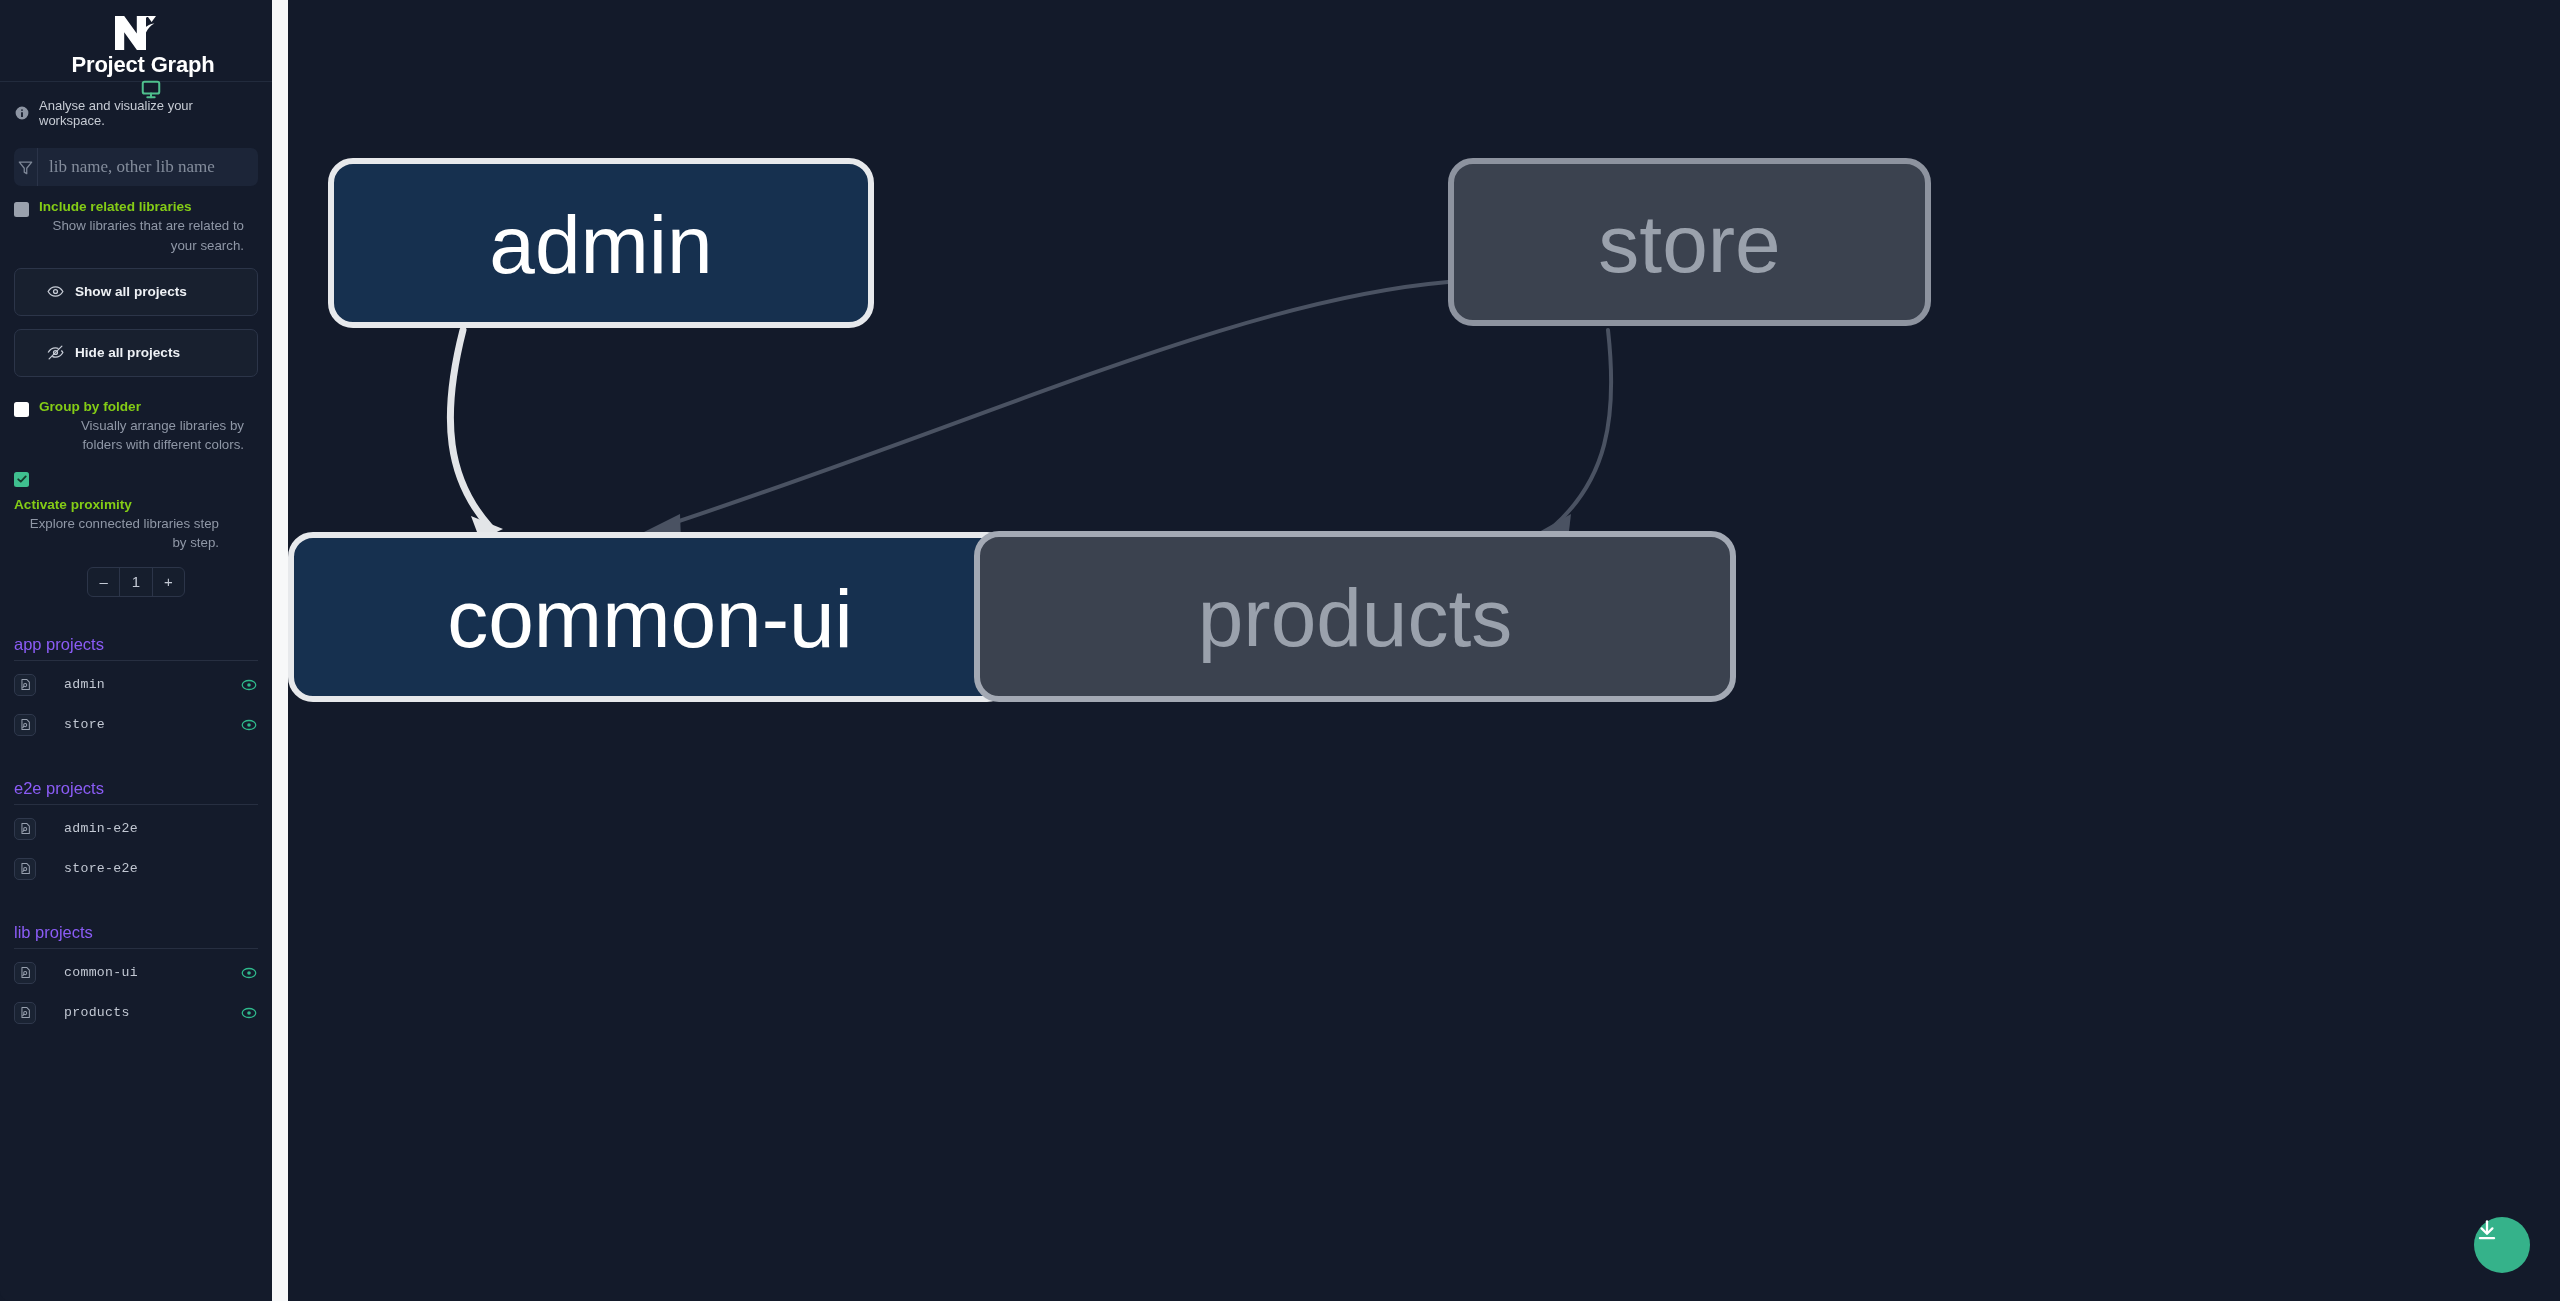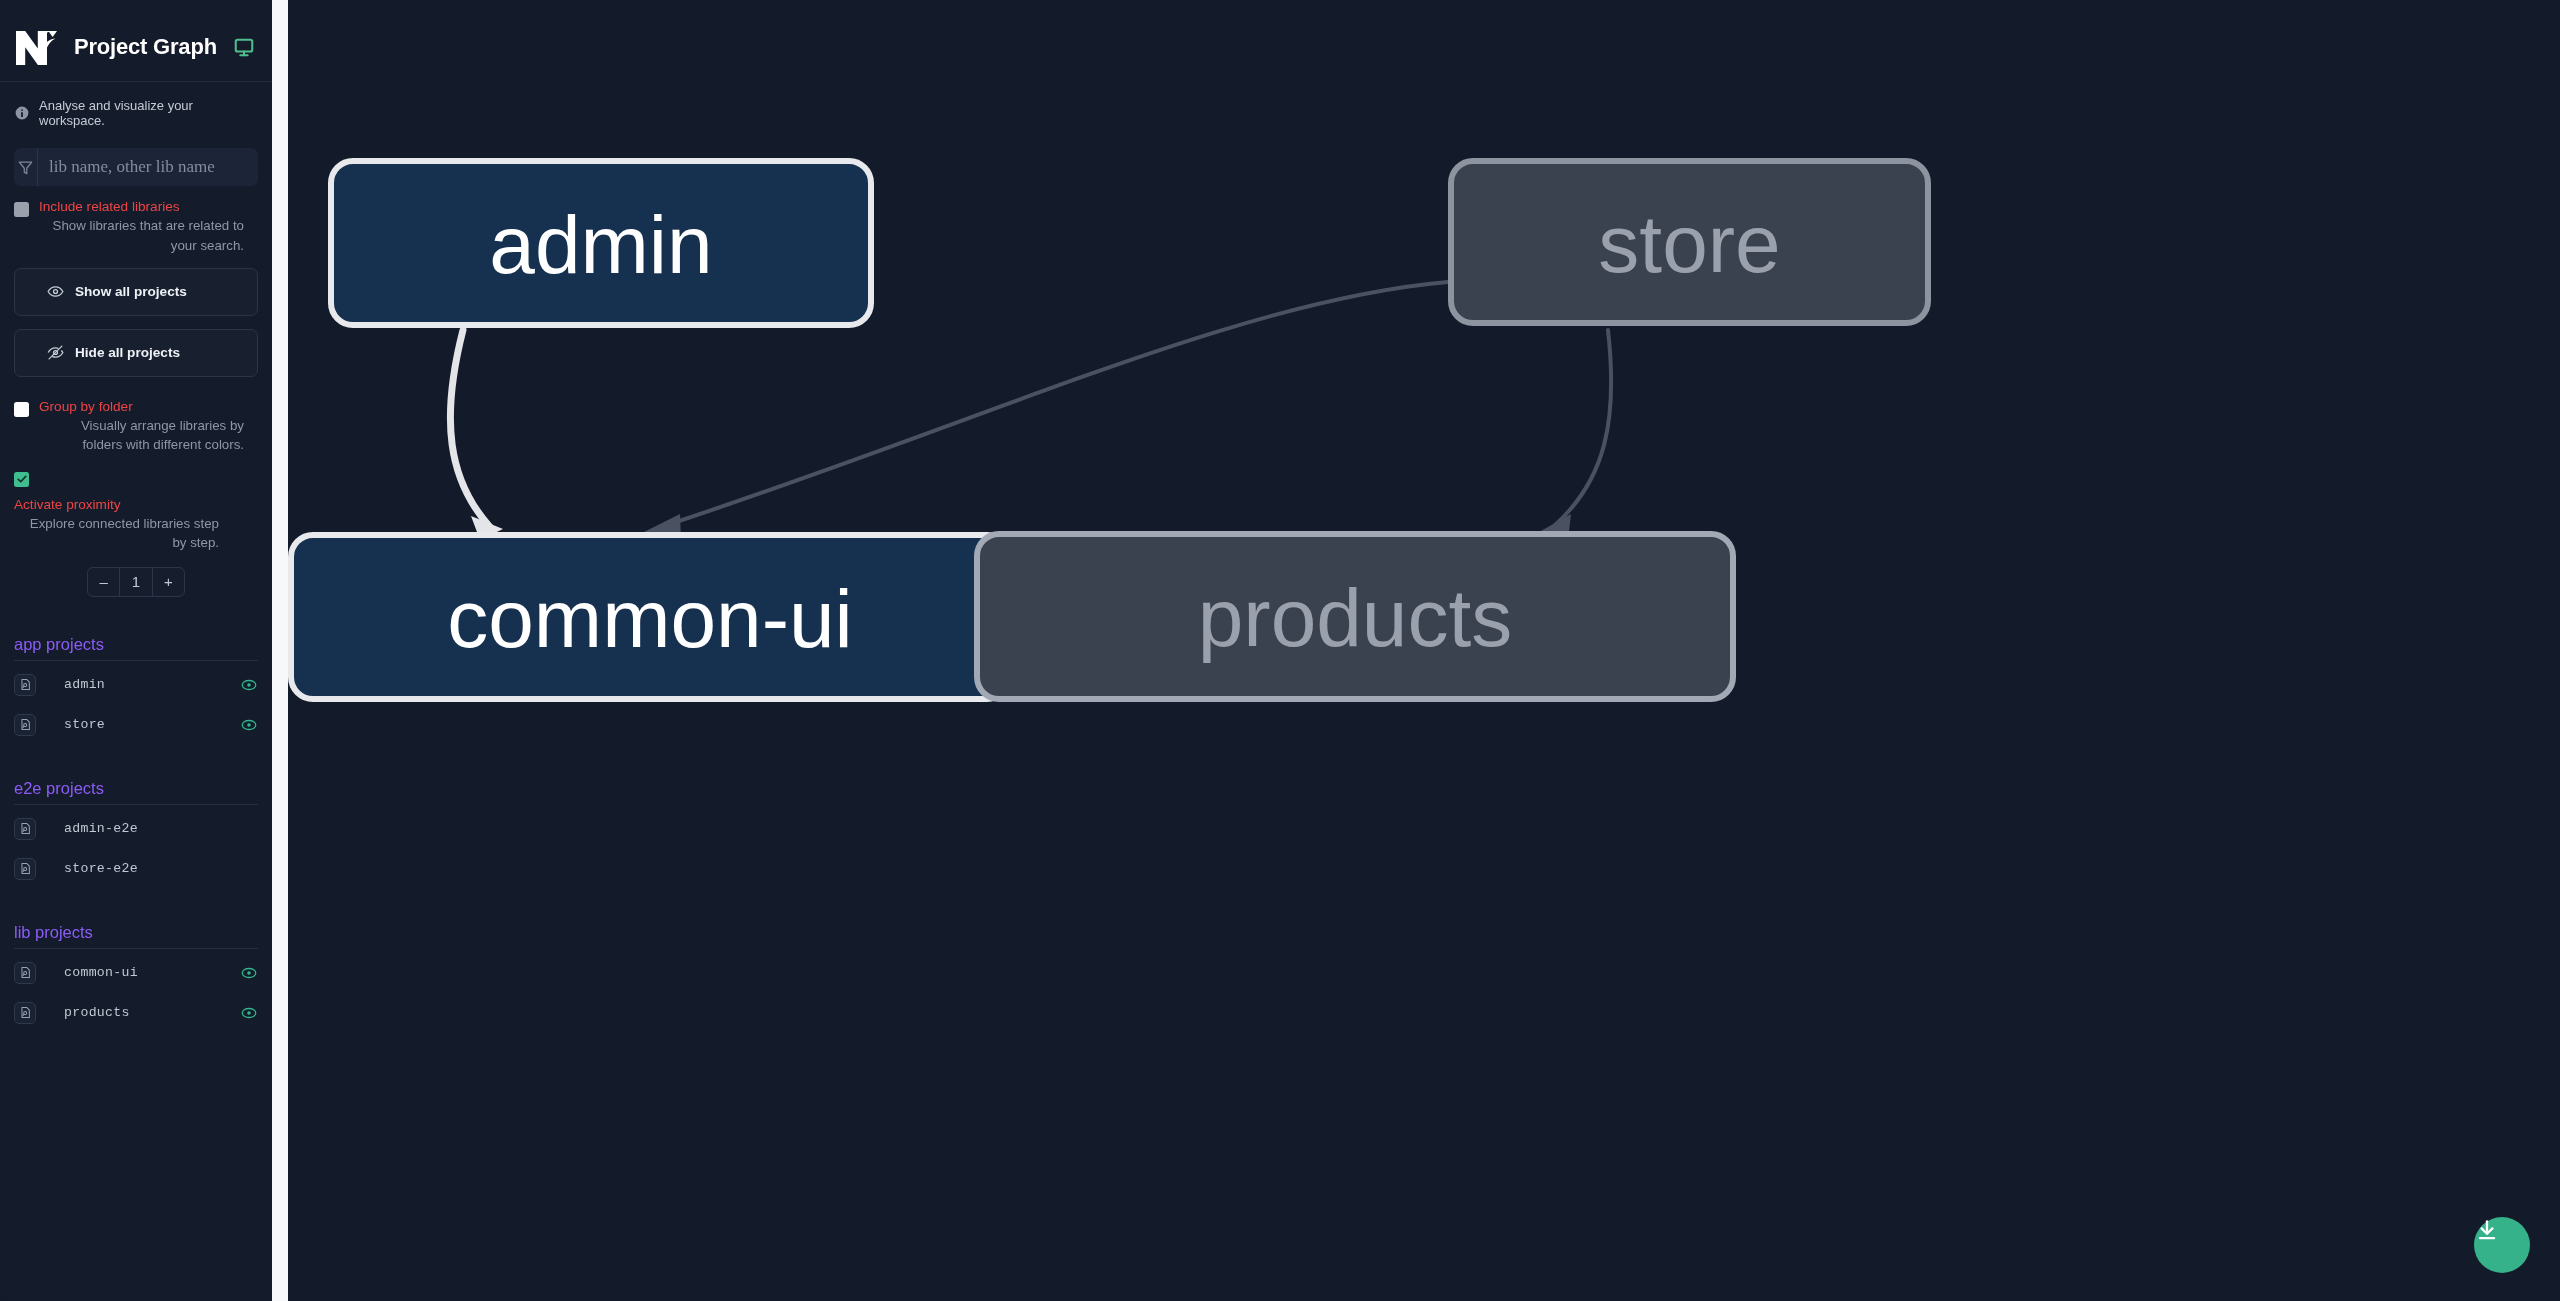--- a/index.html
+++ b/index.html
@@ -40,20 +40,21 @@
     z-index: 6;
   }
 
   
   .side-header {
     height: 82px;
     display: flex;
     align-items: center;
     padding: 12px 0 0 14px;
     border-bottom: 1px solid #222b3d;
+    flex-direction: column;
   }
   .nx-logo {
     width: 46px; height: 40px;
     flex: none;
     margin-right: 14px;
     position: relative;
   }
   .page-title {
     color: #ffffff;
     font-size: 22px;
@@ -127,23 +128,23 @@
   }
   .cb.grey   { background: #9aa1ad; }
   .cb.white  { background: #ffffff; }
   .cb.green  {
     background: #3fbf8f;
     display: flex;
     align-items: center;
     justify-content: center;
   }
   .cb-title {
-    color: #ef4444;
+    color: #84cc16;
     font-size: 13.6px;
-    font-weight: 400;
+    font-weight: 700;
     line-height: 1.2;
   }
   .cb-desc {
     color: #8f97a6;
     font-size: 13.3px;
     line-height: 1.45;
     margin-top: 1px;
     max-width: 205px;
     text-align: right;
   }

